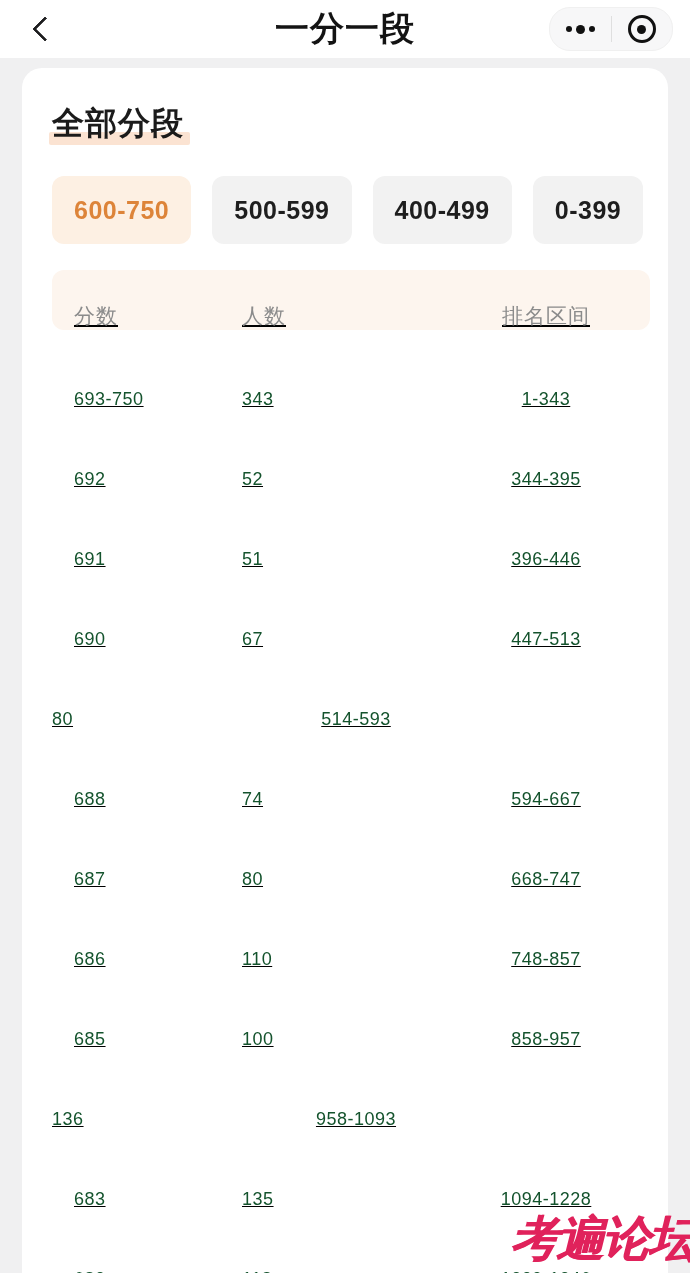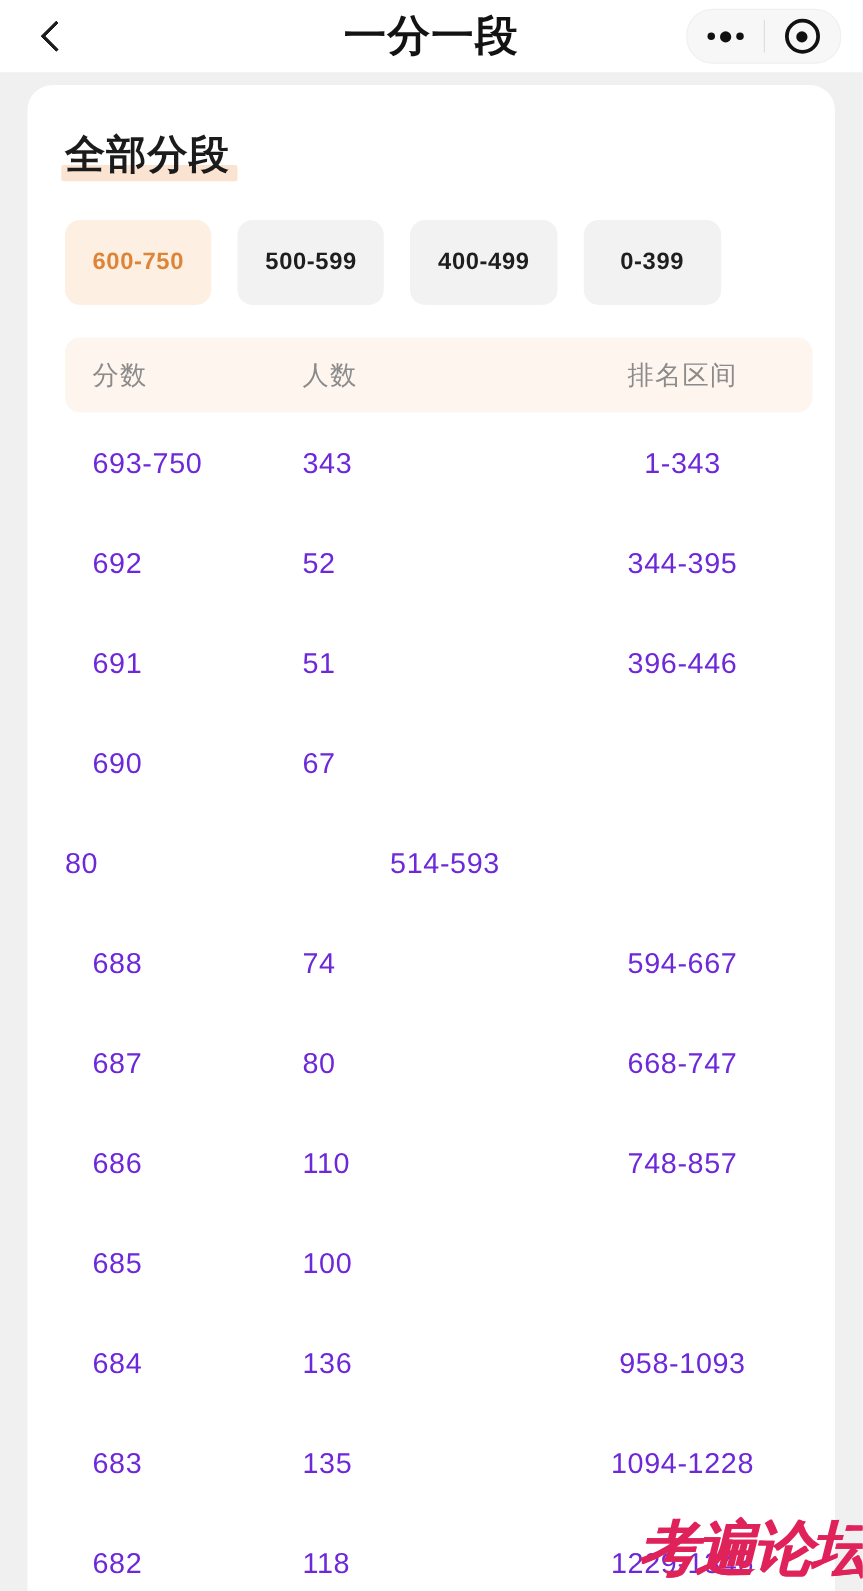--- a/index.html
+++ b/index.html
@@ -142,39 +142,40 @@
   }
   .chip {
     height: 68px;
     min-width: 110px;
     padding: 0 22px;
     border-radius: 12px;
     background: #f2f2f2;
     display: flex;
     align-items: center;
     justify-content: center;
-    font-size: 19px;
+    font-size: 25px;
     font-weight: 700;
     color: #1e1e1e;
     letter-spacing: 0.5px;
     box-sizing: border-box;
   }
   .chip.selected {
     background: #fdf0e3;
     color: #dd8439;
   }
 
   
   .tbl {
     margin: 26px 0 0 30px;
     width: 598px;
   }
   .trow {
     display: flex;
-    align-items: center;
+    align-items: flex-end;
+    text-decoration: underline;
   }
   .thead {
     height: 60px;
     background: #fdf5ee;
     border-radius: 12px;
   }
   .trow .c1 { width: 190px; padding-left: 22px; box-sizing: border-box; }
   .trow .c2 { width: 200px; }
   .trow .c3 { width: 208px; text-align: center; }
 
@@ -182,22 +183,22 @@
     font-size: 21px;
     color: #8b8b8b;
     letter-spacing: 1px;
   }
   .thead .c3 { text-align: center; }
 
   .tbody-row {
     height: 80px;
   }
   .tbody-row .c1, .tbody-row .c2, .tbody-row .c3 {
-    font-size: 23px;
-    color: #6d28d9;
+    font-size: 18px;
+    color: #14532d;
     letter-spacing: 0.5px;
   }
 
   
   .watermark {
     position: absolute;
     right: -4px;
     bottom: 2px;
     font-size: 48px;
     font-weight: 700;
@@ -277,20 +278,21 @@
         <div class="c3">344-395</div>
       </div>
       <div class="trow tbody-row">
         <div class="c1">691</div>
         <div class="c2">51</div>
         <div class="c3">396-446</div>
       </div>
       <div class="trow tbody-row">
         <div class="c1">690</div>
         <div class="c2">67</div>
+        <div class="c3">447-513</div>
       </div>
       <div class="trow tbody-row">
         <div class="c2">80</div>
         <div class="c3">514-593</div>
       </div>
       <div class="trow tbody-row">
         <div class="c1">688</div>
         <div class="c2">74</div>
         <div class="c3">594-667</div>
       </div>
@@ -300,23 +302,23 @@
         <div class="c3">668-747</div>
       </div>
       <div class="trow tbody-row">
         <div class="c1">686</div>
         <div class="c2">110</div>
         <div class="c3">748-857</div>
       </div>
       <div class="trow tbody-row">
         <div class="c1">685</div>
         <div class="c2">100</div>
-      </div>
-      <div class="trow tbody-row">
-        <div class="c1">684</div>
+        <div class="c3">858-957</div>
+      </div>
+      <div class="trow tbody-row">
         <div class="c2">136</div>
         <div class="c3">958-1093</div>
       </div>
       <div class="trow tbody-row">
         <div class="c1">683</div>
         <div class="c2">135</div>
         <div class="c3">1094-1228</div>
       </div>
       <div class="trow tbody-row">
         <div class="c1">682</div>

